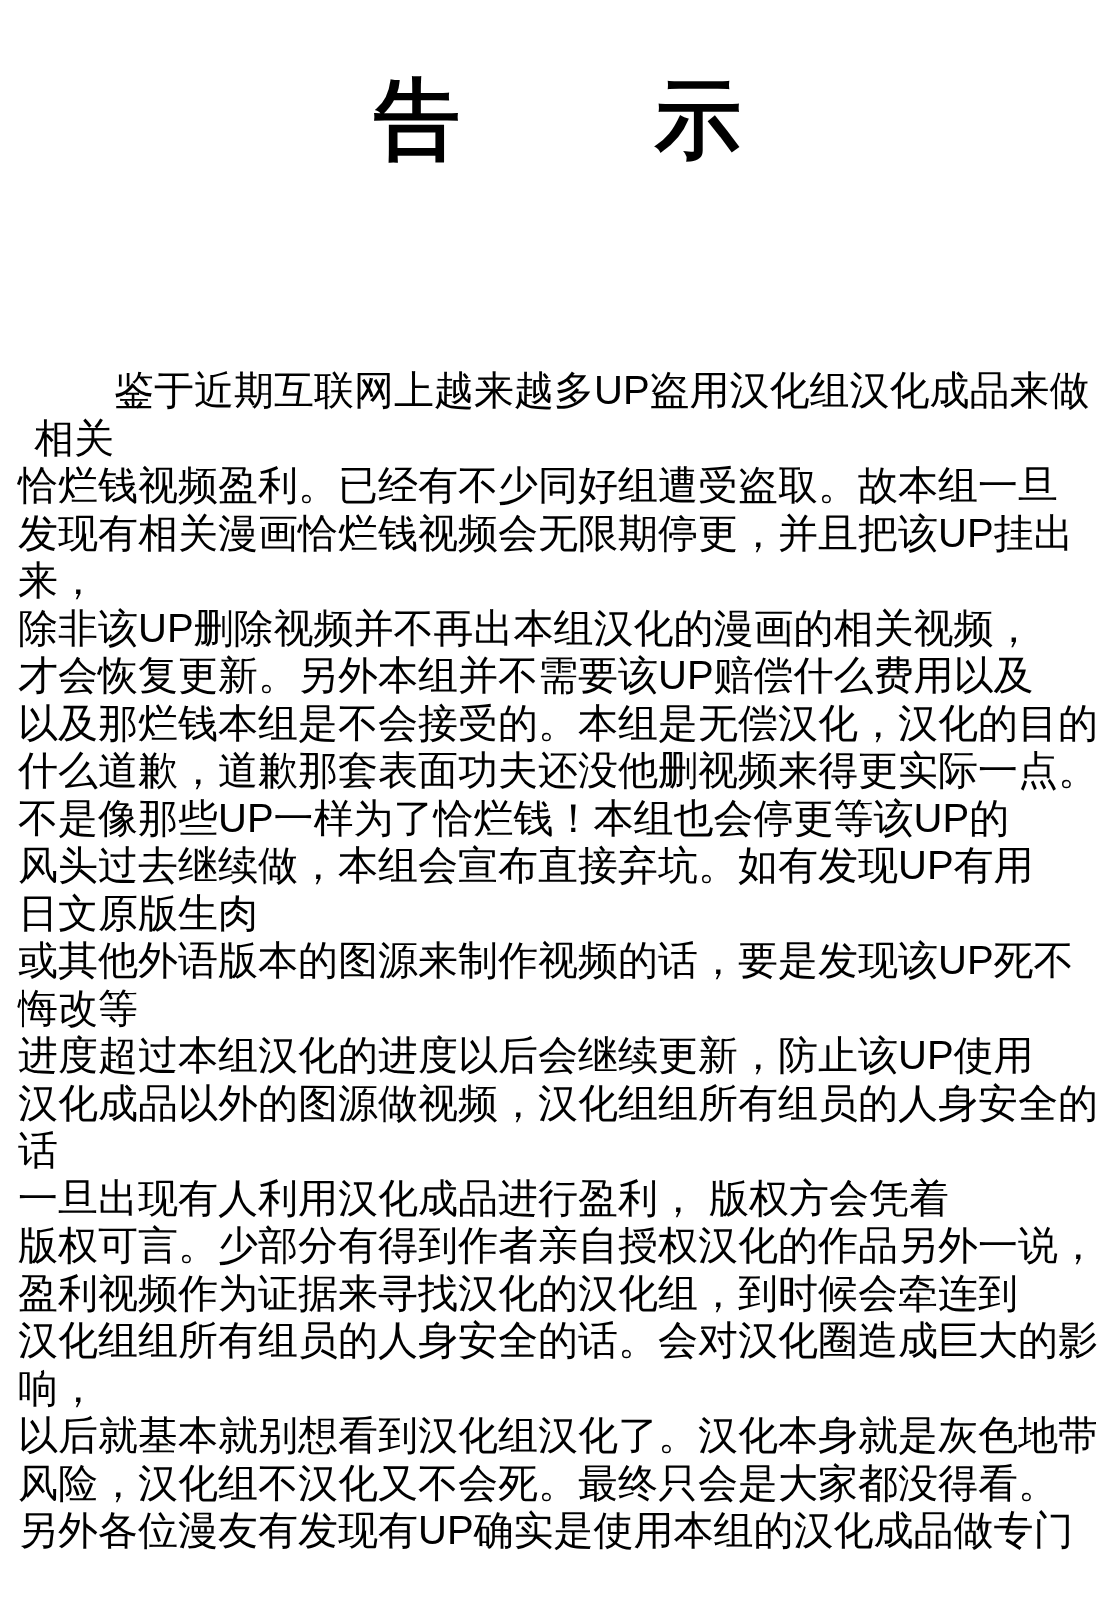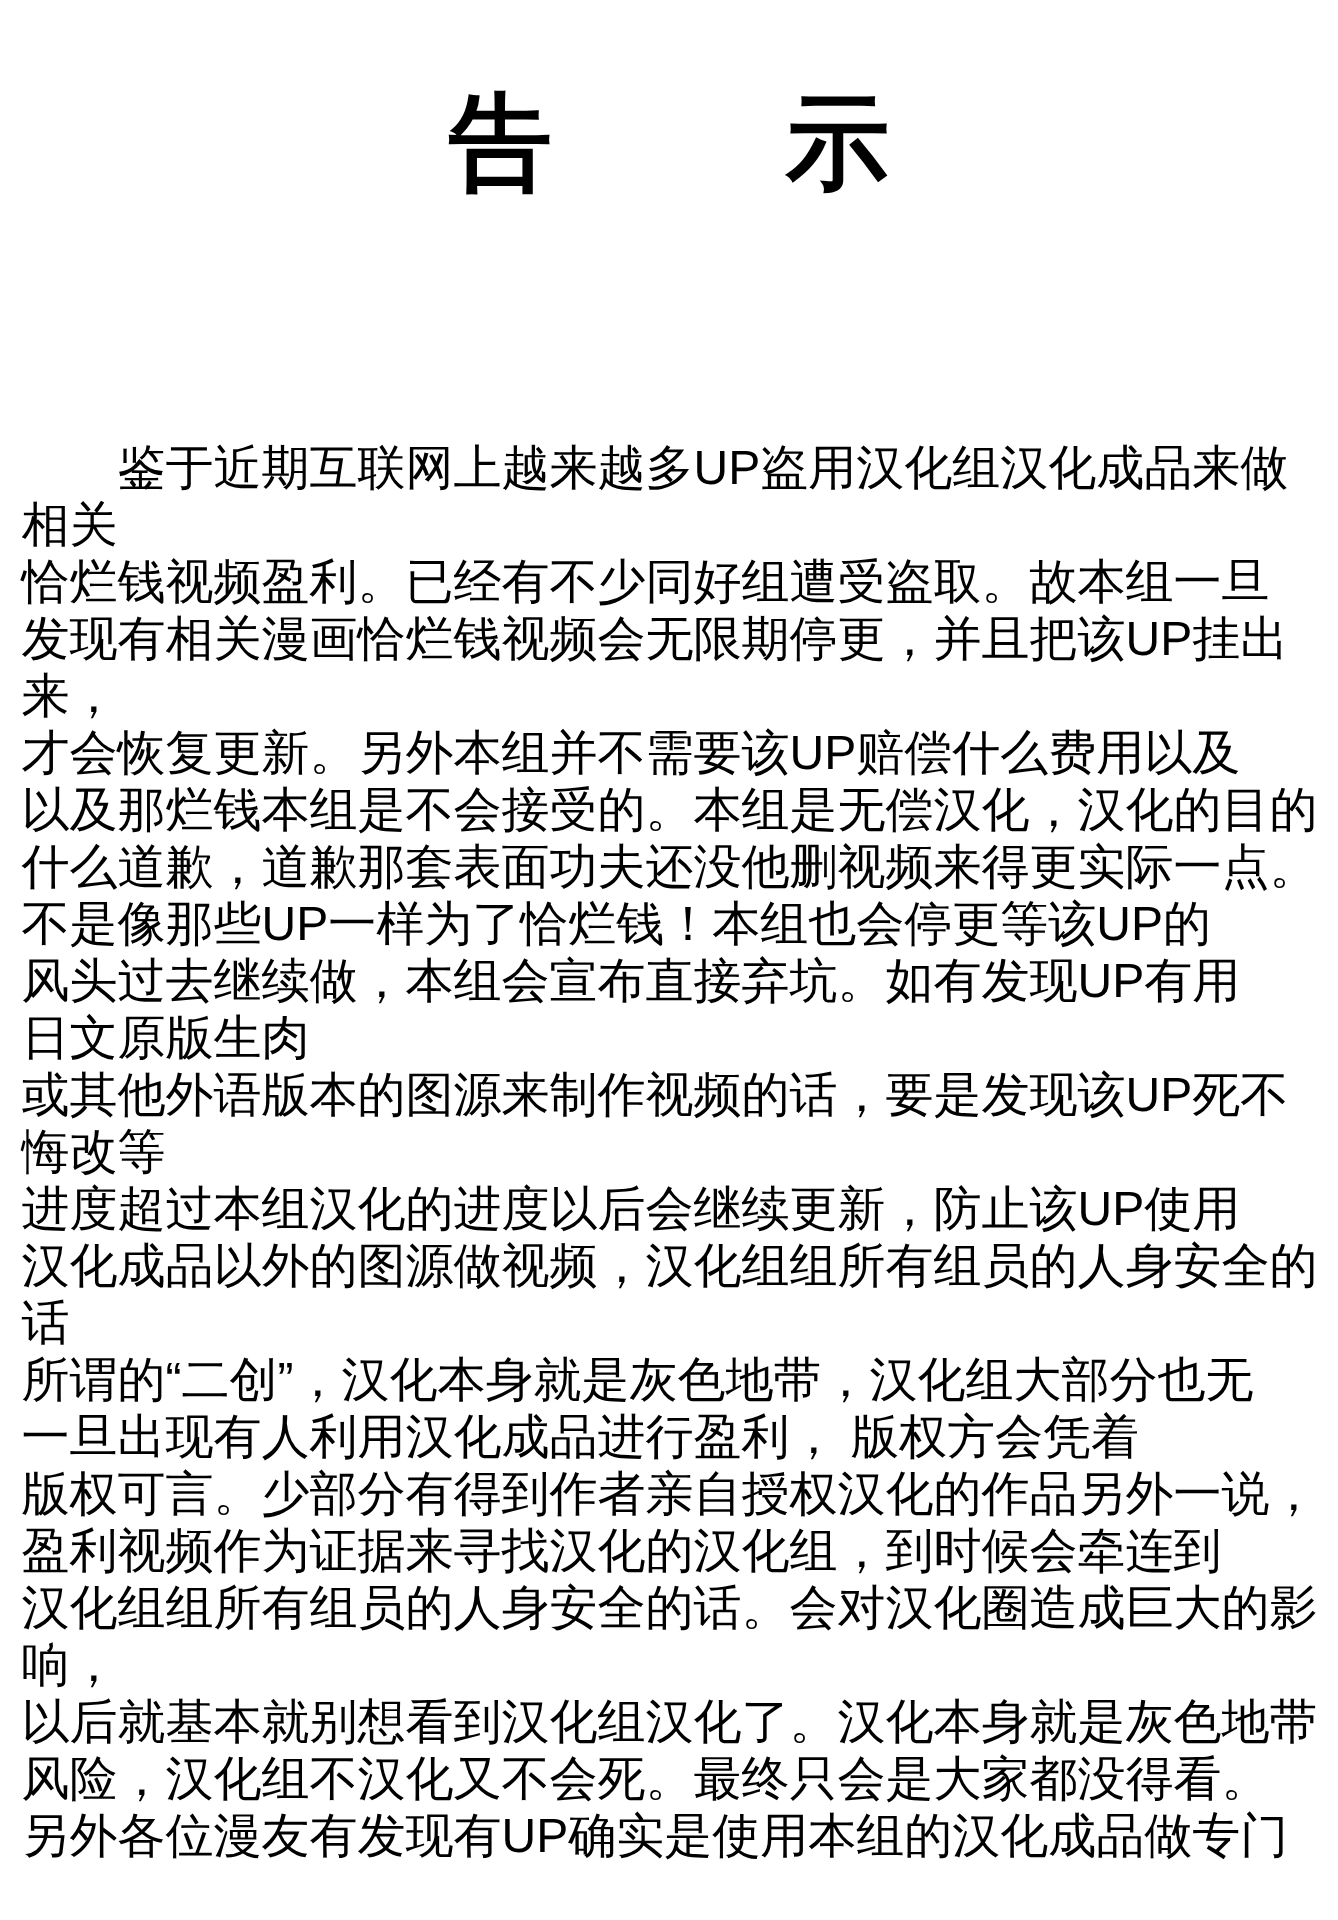--- a/index.html
+++ b/index.html
@@ -37,46 +37,47 @@
     line-height: 47.5px;
     font-weight: normal;
     letter-spacing: 0;
   }
   .notice-line {
     white-space: pre-wrap;
     min-height: 47.5px;
   }
   .notice-line.indent {
     text-indent: 2em;
+    margin-left: 16px;
   }
 </style>
 </head>
 <body>
 
 <div class="page">
 
   <h1 class="title">
     <span>告</span>
     <span>示</span>
   </h1>
 
   <main class="notice-body">
     <div class="notice-line indent">鉴于近期互联网上越来越多UP盗用汉化组汉化成品来做相关</div>
     <div class="notice-line">恰烂钱视频盈利。已经有不少同好组遭受盗取。故本组一旦</div>
     <div class="notice-line">发现有相关漫画恰烂钱视频会无限期停更，并且把该UP挂出来，</div>
+    <div class="notice-line">除非该UP删除视频并不再出本组汉化的漫画的相关视频，</div>
     <div class="notice-line">才会恢复更新。另外本组并不需要该UP赔偿什么费用以及</div>
     <div class="notice-line">以及那烂钱本组是不会接受的。本组是无偿汉化，汉化的目的</div>
     <div class="notice-line">什么道歉，道歉那套表面功夫还没他删视频来得更实际一点。</div>
     <div class="notice-line">不是像那些UP一样为了恰烂钱！本组也会停更等该UP的</div>
     <div class="notice-line">风头过去继续做，本组会宣布直接弃坑。如有发现UP有用</div>
     <div class="notice-line">日文原版生肉</div>
     <div class="notice-line">或其他外语版本的图源来制作视频的话，要是发现该UP死不悔改等</div>
     <div class="notice-line">进度超过本组汉化的进度以后会继续更新，防止该UP使用</div>
     <div class="notice-line">汉化成品以外的图源做视频，汉化组组所有组员的人身安全的话</div>
-    <div class="notice-line">所谓的“二创”，汉化本身就是灰色地带，汉化组大部分也无</div>
     <div class="notice-line">一旦出现有人利用汉化成品进行盈利， 版权方会凭着</div>
     <div class="notice-line">版权可言。少部分有得到作者亲自授权汉化的作品另外一说，</div>
     <div class="notice-line">盈利视频作为证据来寻找汉化的汉化组，到时候会牵连到</div>
     <div class="notice-line">汉化组组所有组员的人身安全的话。会对汉化圈造成巨大的影响，</div>
     <div class="notice-line">以后就基本就别想看到汉化组汉化了。汉化本身就是灰色地带</div>
     <div class="notice-line">风险，汉化组不汉化又不会死。最终只会是大家都没得看。</div>
     <div class="notice-line">另外各位漫友有发现有UP确实是使用本组的汉化成品做专门</div>
 
   </main>
 

